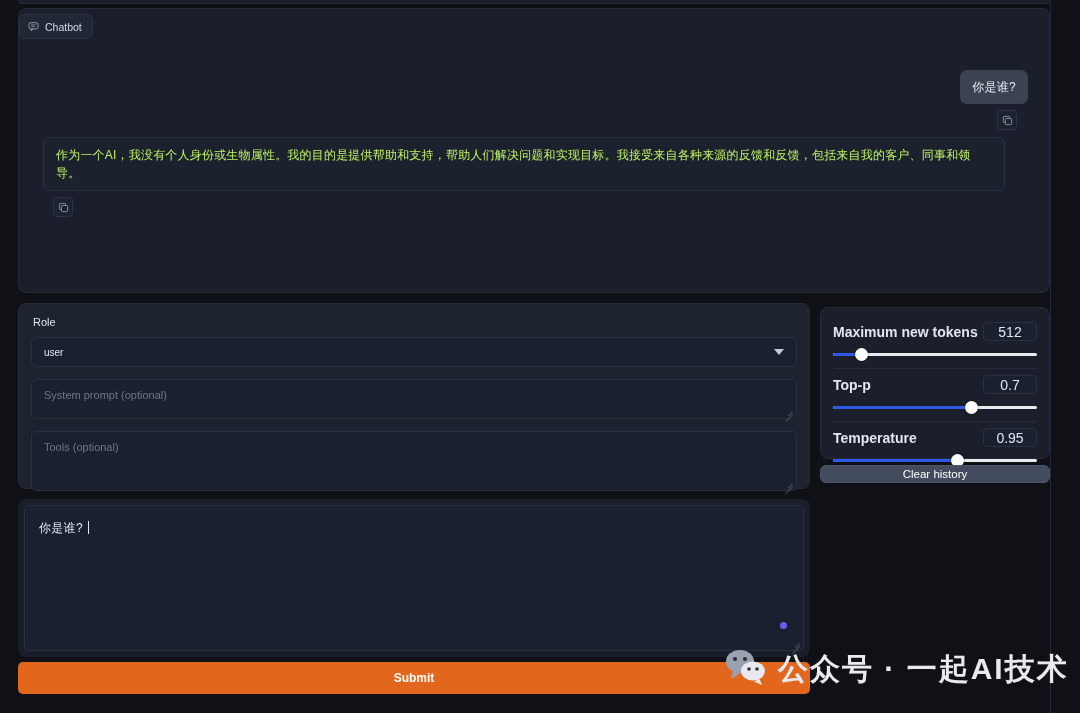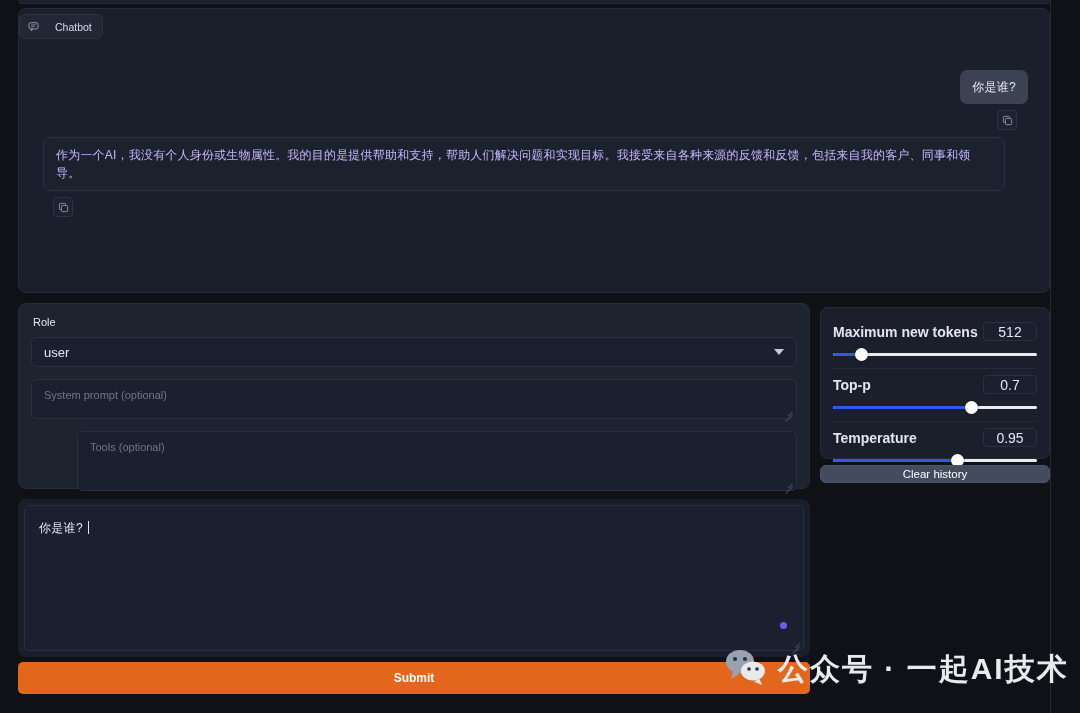--- a/index.html
+++ b/index.html
@@ -49,21 +49,21 @@
     border-radius: 8px;
   }
 
   .chatbot-tab {
     position: absolute;
     left: 0px; top: 5px;
     height: 25px;
     padding: 0 10px 0 8px;
     display: flex;
     align-items: center;
-    gap: 16px;
+    gap: 6px;
     background: #222736;
     border: 1px solid #2c3242;
     border-radius: 6px;
     font-size: 10.5px;
     color: #d6dae4;
     white-space: nowrap;
   }
 
   .chatbot-tab svg { display: block; }
 
@@ -87,21 +87,21 @@
   .bubble.user {
     background: #3b4252;
     color: #e8eaf0;
     margin-top: 9px;
     margin-right: 7px;
     letter-spacing: .3px;
   }
   .bubble.bot {
     background: #1c212e;
     border: 1px solid #2b3142;
-    color: #c4b5fd;
+    color: #bef264;
     margin-left: 10px;
     letter-spacing: .2px;
   }
 
   .copy-row { display: flex; width: 100%; }
   .copy-row.right { justify-content: flex-end; padding-right: 18px; }
   .copy-row.left  { justify-content: flex-start; padding-left: 20px; }
 
   .copy-btn {
     margin-top: 6px;
@@ -138,21 +138,21 @@
   .select-wrap {
     position: relative;
     height: 30px;
     background: #1b2030;
     border: 1px solid #2a3040;
     border-radius: 5px;
     display: flex;
     align-items: center;
     padding: 0 12px;
   }
-  .select-value { font-size: 13px; color: #e3e6ee; }
+  .select-value { font-size: 10px; color: #e3e6ee; }
   .select-arrow {
     position: absolute;
     right: 12px; top: 50%;
     transform: translateY(-50%);
     width: 0; height: 0;
     border-left: 5px solid transparent;
     border-right: 5px solid transparent;
     border-top: 6px solid #c8ccd6;
   }
 
@@ -160,21 +160,21 @@
     margin-top: 12px;
     background: #1b2030;
     border: 1px solid #2a3040;
     border-radius: 5px;
     position: relative;
     padding: 9px 12px;
     color: #6e7687;
     font-size: 11px;
   }
   .ta-box.sys   { height: 40px; }
-  .ta-box.tools { height: 60px; margin-left: 46px; }
+  .ta-box.tools { height: 60px; }
 
   .ta-grip {
     position: absolute;
     right: 3px; bottom: 2px;
     width: 10px; height: 10px;
     opacity: .7;
   }
   .ta-grip::before, .ta-grip::after {
     content: "";
     position: absolute;

